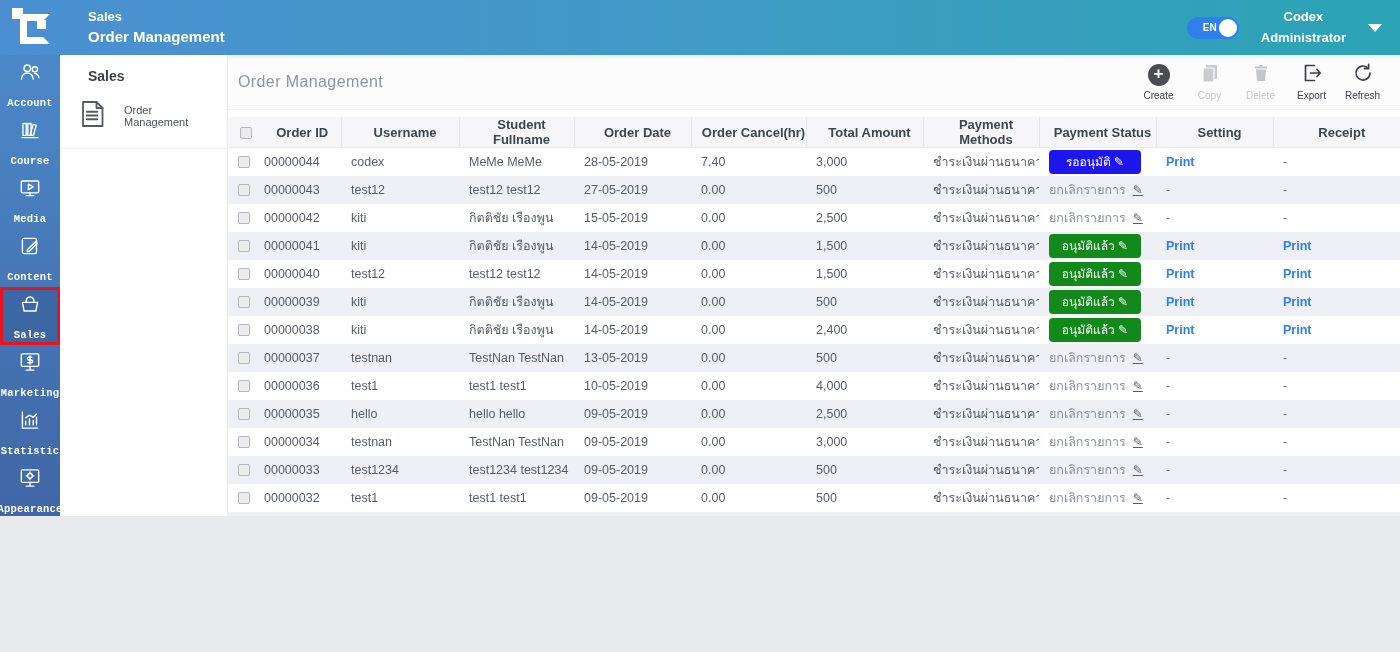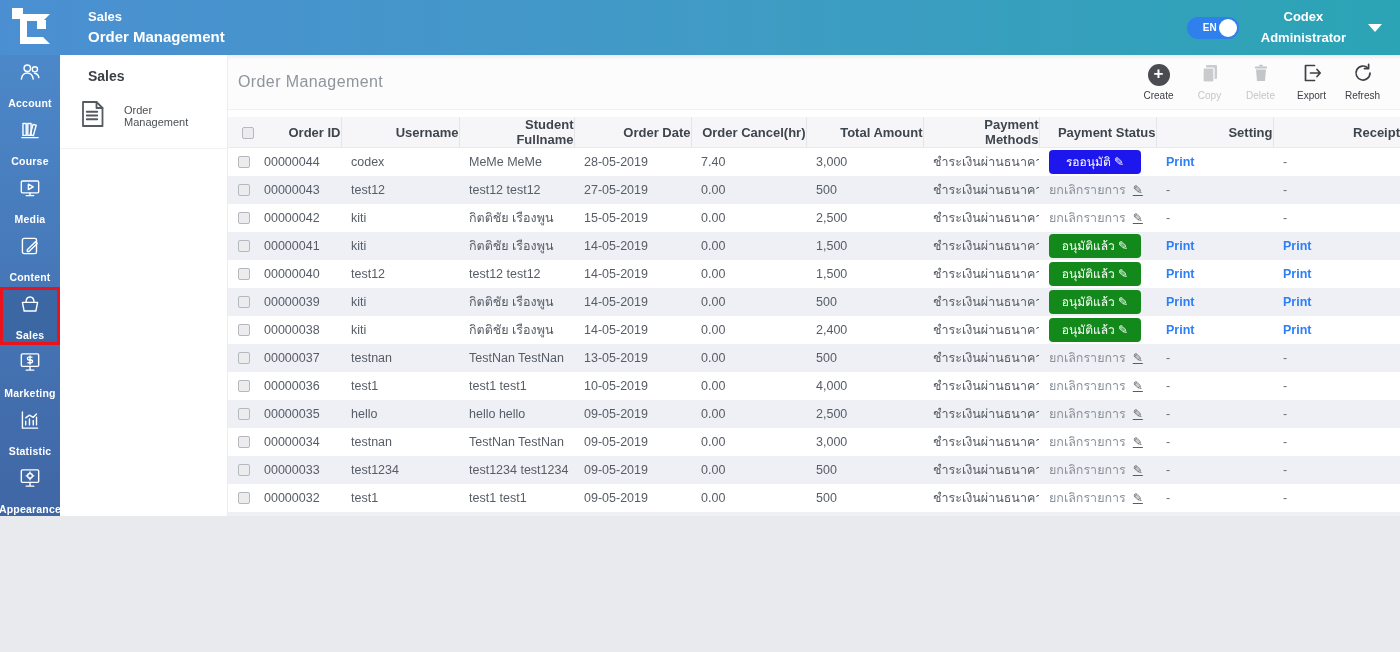--- a/index.html
+++ b/index.html
@@ -28,21 +28,21 @@
   .toggle .knob { position:absolute; right:2px; top:2px; width:18px; height:18px; border-radius:50%; background:#fff; }
   .user { color:#fff; text-align:center; font-size:13px; font-weight:bold; line-height:1.55; cursor:pointer; }
   .caret { width:0; height:0; border:7px solid transparent; border-top:8px solid #fff; margin-top:7px; cursor:pointer; }
 
   
   .sidebar {
     position:absolute; left:0; top:55px; width:60px; height:597px;
     background:linear-gradient(180deg,#4c88c9 0%, #3c5c9a 100%);
   }
   .nav-item { height:58px; display:flex; flex-direction:column; align-items:center;
-              justify-content:center; gap:12px; color:#fff; cursor:pointer; }
+              justify-content:center; gap:12px; color:#fff; cursor:pointer;font-family:Liberation Mono, monospace; }
   .nav-item.active { background:rgba(15,45,90,.18); outline:3px solid #e8131d; outline-offset:-3px; }
   .nav-icon svg { width:26px; height:26px; stroke:#fff; fill:none; stroke-width:1.3;
                   stroke-linecap:round; stroke-linejoin:round; display:block; }
   .nav-label { font-size:10.5px; font-weight:bold; letter-spacing:.2px; }
 
   
   .submenu { position:absolute; left:60px; top:55px; width:168px; height:597px;
              background:#fff; border-right:1px solid #ececee; }
   .submenu-title { padding:13px 0 0 28px; font-size:14px; font-weight:bold; color:#3a3f45; }
   .submenu-item { display:flex; align-items:center; gap:14px; padding:12px 8px 12px 14px;
@@ -65,21 +65,21 @@
   .create-circle { width:22px; height:22px; border-radius:50%; background:#4a4c52; color:#fff;
                    font-size:17px; line-height:20px; text-align:center; font-weight:bold; }
   .tool svg { width:24px; height:24px; }
 
   
   .table-wrap { background:#fff; padding-top:7px; }
   table { width:1172px; border-collapse:collapse; table-layout:fixed; font-size:12.5px; color:#575d66; }
   tr.filter-row td { border:1px solid #e6e8ea; height:30px; background:#fff; padding-left:10px; }
   .select-date { display:flex; align-items:center; justify-content:center; gap:8px; color:#b5bac1; font-size:12.5px; cursor:pointer; }
   .select-date svg { width:13px; height:13px; stroke:#b5bac1; fill:none; stroke-width:1.8; }
-  tr.head-row th { background:#f6f6f8; height:29px; font-weight:bold; color:#3f454d; text-align:right;
+  tr.head-row th { background:#f6f6f8; height:29px; font-weight:bold; color:#3f454d; text-align:center;
                    padding-left:10px; font-size:13px; border-left:1px solid #e3e5e8; border-bottom:1px solid #e9eaec; }
   tr.head-row th:first-child, tr.head-row th:nth-child(2) { border-left:none; }
   tr.data-row td { height:28px; padding-left:10px; white-space:nowrap; overflow:hidden; }
   tr.data-row:nth-child(odd) td { background:#eef0f6; }
   tr.data-row:nth-child(even) td { background:#fff; }
   tr.partial-row td { height:16px; background:#eef0f6; vertical-align:top; padding-top:4px; padding-left:10px; }
   .cb { width:12px; height:12px; background:#ececee; border:1px solid #b5b8bf; border-radius:2px;
         display:inline-block; vertical-align:middle; cursor:pointer; }
   th .cb { margin-left:0; }
   .status-badge { display:inline-block; min-width:92px; text-align:center; padding:2px 6px 3px;

